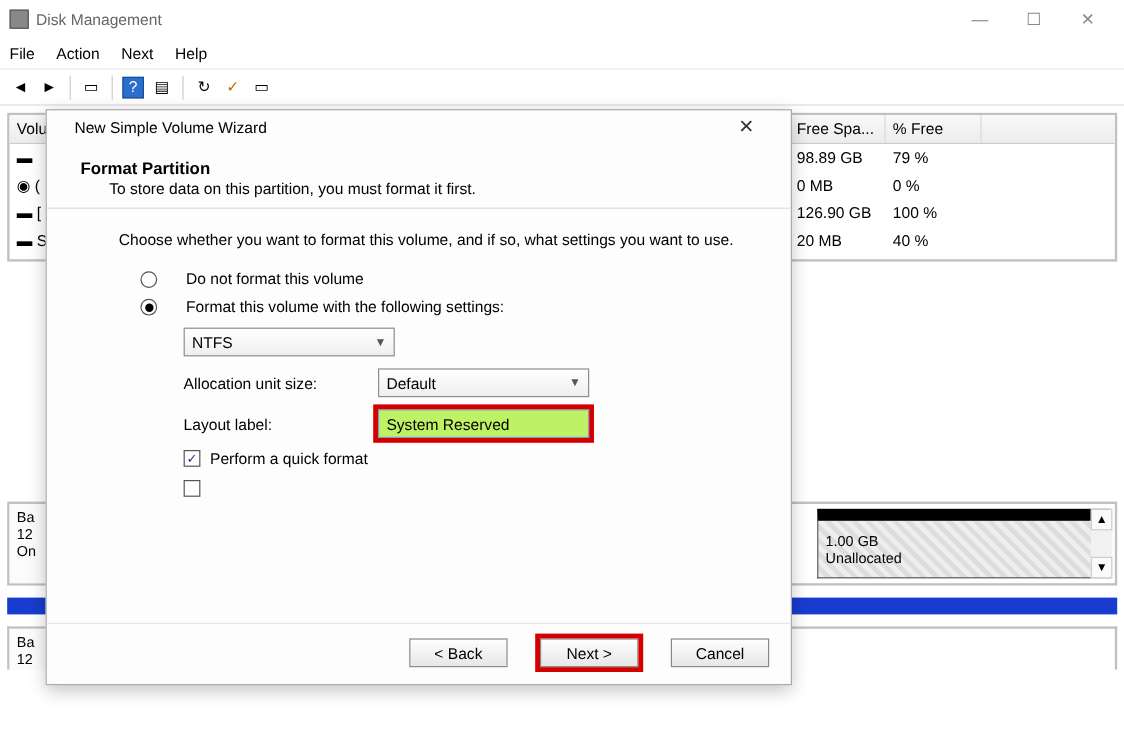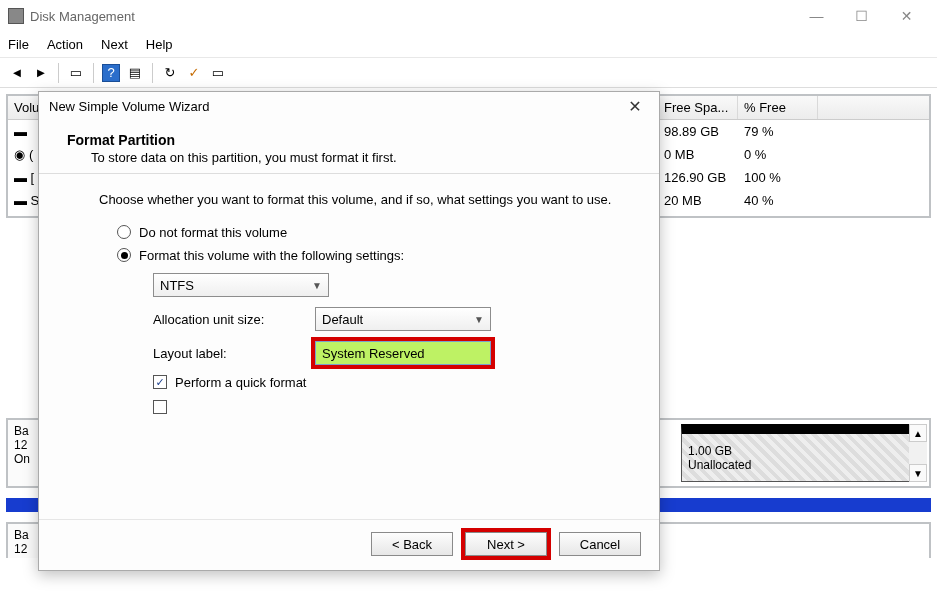--- a/index.html
+++ b/index.html
@@ -137,32 +137,32 @@
     left:38px; top:3px;
     width:622px; height:480px;
     background:#fdfdfd;
     border:1px solid #aaa;
     box-shadow:0 4px 14px rgba(0,0,0,.25);
     display:flex;flex-direction:column;
   }
   .dlg-title {
     height:28px;
     display:flex;align-items:center;
-    padding:0 10px;
+    padding:0 23px;
     font-size:13px;
   }
   .dlg-close {
     margin-left:auto;width:28px;text-align:center;font-size:16px;color:#333;
   }
   .dlg-body { flex:1; padding:8px 18px 0 18px;}
   .dlg-h1 { font-weight:700; font-size:14px; margin:4px 0 2px 10px;}
   .dlg-sub { font-size:13px; margin:0 0 8px 34px;}
   .dlg-rule { border-bottom:1px solid #ddd; margin:6px -18px 18px;}
   .dlg-para { margin:14px 0 18px 42px;}
-  .opt-row { margin:8px 0 8px 60px; display:flex;align-items:flex-start;gap:8px;}
+  .opt-row { margin:8px 0 8px 60px; display:flex;align-items:flex-end;gap:24px;}
   .radio {
     width:14px;height:14px;border:1px solid #555;border-radius:50%;
     display:inline-flex;align-items:center;justify-content:center;background:#fff;
   }
   .radio.checked::after{content:"";width:7px;height:7px;border-radius:50%;background:#000;}
   .settings-grid { margin:10px 0 0 96px;}
   .sg-row { display:flex;align-items:center;margin:10px 0;}
   .sg-label { width:162px;}
   .select-box {
     width:176px;height:24px;border:1px solid #8d8d8d;background:linear-gradient(#fff,#efefef);
@@ -174,21 +174,21 @@
     display:flex;align-items:center;
   }
   .hl-red { outline:4px solid #d40000; }
   .chk-row { margin:10px 0 8px 96px; display:flex;gap:8px;}
   .checkbox {
     width:14px;height:14px;border:1px solid #555;background:#fff;display:inline-flex;align-items:center;justify-content:center;font-size:11px;color:#1a3e8c;
   }
   .checkbox.checked::after{content:"✓";}
   .dlg-buttons {
     padding:12px 18px 14px;
-    display:flex;gap:12px;justify-content:flex-end;
+    display:flex;gap:27px;justify-content:flex-end;
     border-top:1px solid #e6e6e6;
     margin-top:auto;
   }
   .btn {
     width:82px;height:24px;border:1px solid #8a8a8a;background:linear-gradient(#fdfdfd,#e7e7e7);
     display:flex;align-items:center;justify-content:center;font-size:13px;
   }
   .blue-strip { height:14px;background:#173ccf;margin:10px 0 0;}
 </style>
 </head>

